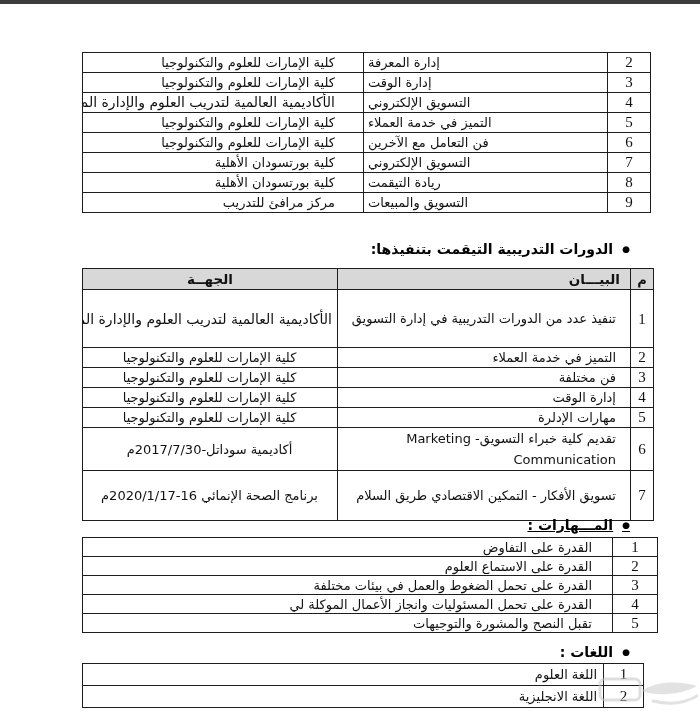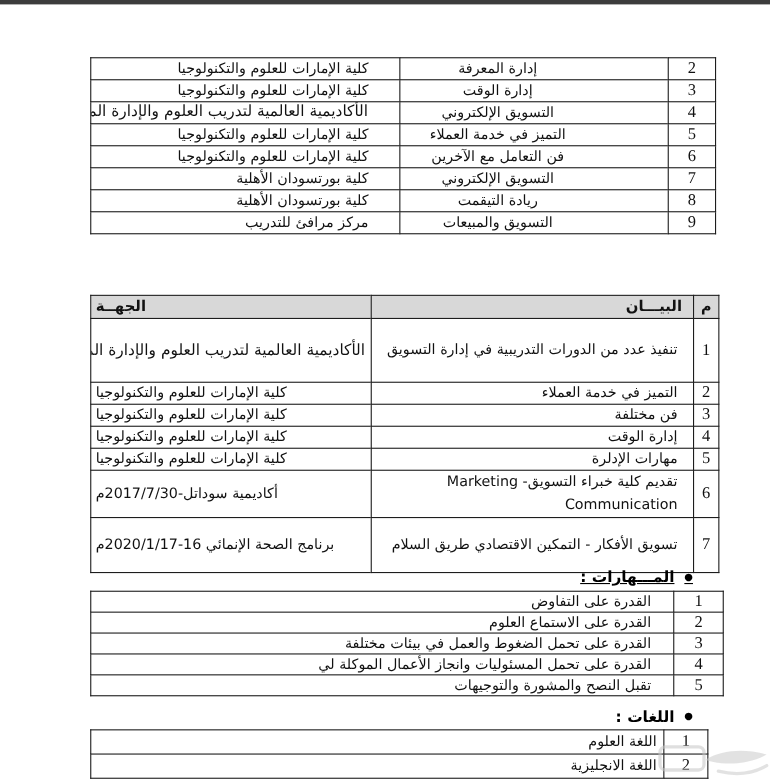--- a/index.html
+++ b/index.html
@@ -9,27 +9,27 @@
     color:#141414;margin:0 auto;
   }
   .topstrip{position:absolute;top:0;left:0;width:700px;height:4px;background:#3c3c3c;}
   table{border-collapse:collapse;table-layout:fixed;position:absolute;background:#fff;}
   .grid{border:1.6px solid #161616;}
   td{border:1px solid #1d1d1d;font-size:13px;color:#111;padding:0 4px;vertical-align:middle;line-height:17px;overflow:hidden;}
   .num{text-align:center;font-family:"Liberation Serif",serif;font-size:15px;padding:0;}
   
   .t1{left:82px;top:52px;width:568px;}
   .t1 tr{height:20px;}
-  .t1 .course{text-align:center;padding-right:70px;}
+  .t1 .course{text-align:left;padding-right:70px;}
   .t1 .org{text-align:right;padding-right:28px;}
   
   .t2{left:82px;top:268px;width:571px;}
   .t2 .head td{background:#d8d8d8;font-weight:bold;font-size:13.5px;height:20px;}
   .t2 .statement{text-align:right;padding-right:14px;padding-left:4px;}
-  .t2 .org{text-align:left;padding-right:5px;}
+  .t2 .org{text-align:center;padding-right:5px;}
   .t2 .tall td{line-height:26px;}
   .t2 .semi td{line-height:21px;}
   .clip{white-space:nowrap;font-size:14px;letter-spacing:-0.2px;max-width:0;}
   
   .t3{left:82px;top:537px;width:575px;}
   .t3 tr{height:19px;}
   .t3 .skill{text-align:right;padding-right:20px;}
   
   .t4{left:82px;top:663px;width:561px;}
   .t4 tr{height:22px;}
@@ -92,20 +92,23 @@
         <td class="org">كلية بورتسودان الأهلية</td>
       </tr>
       <tr>
         <td class="num">9</td>
         <td class="course">التسويق والمبيعات</td>
         <td class="org">مركز مرافئ للتدريب</td>
       </tr>
     </tbody>
   </table>
 
+  <div class="sect sect-courses">
+    <span class="bullet">●</span><span>الدورات التدريبية التيقمت بتنفيذها:</span>
+  </div>
 
   <table class="t2 grid">
     <colgroup>
         <col style="width:23px">
         <col style="width:293px">
         <col style="width:255px">
       </colgroup>
     <tbody>
       <tr class="head">
         <td class="num" style="font-size:13px;font-family:'DejaVu Sans',sans-serif;">م</td>

